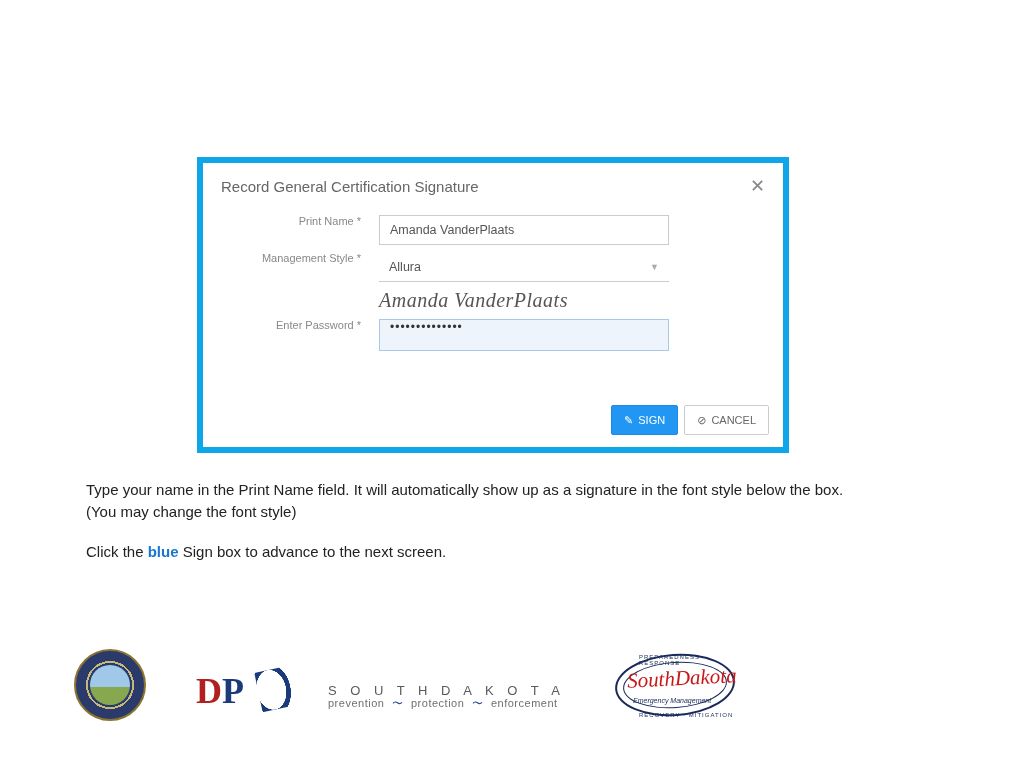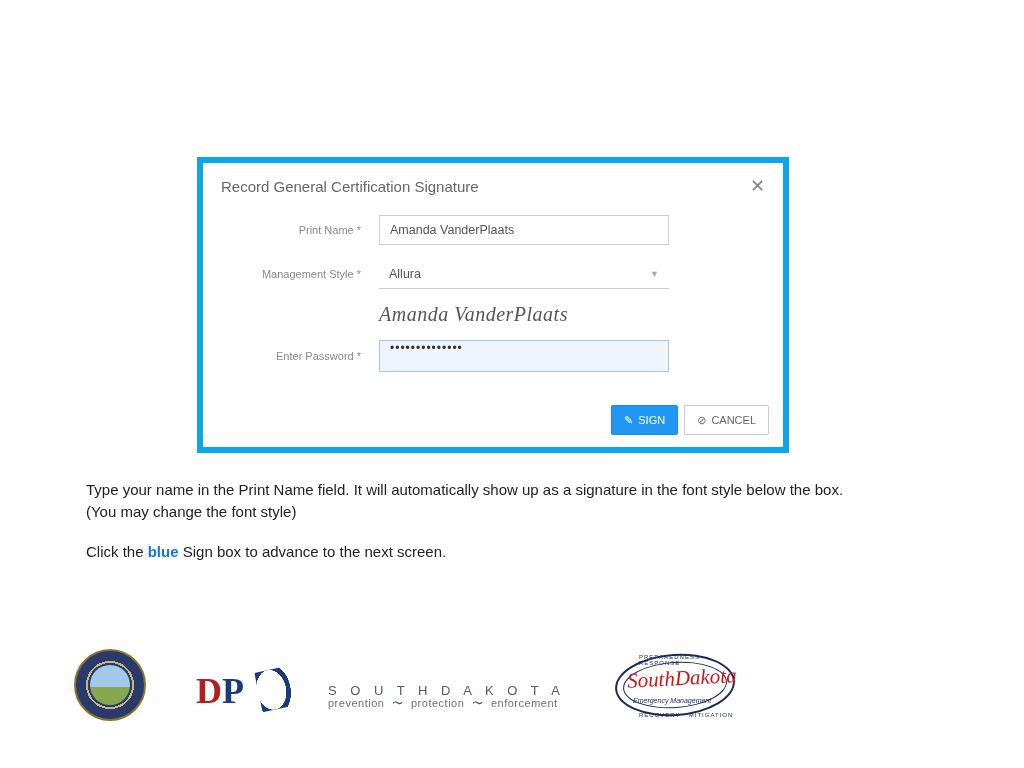--- a/index.html
+++ b/index.html
@@ -34,22 +34,22 @@
     font-size: 18px;
     color: #888;
     cursor: pointer;
     line-height: 1;
   }
   .form-area {
     padding: 10px 18px 0 18px;
   }
   .form-row {
     display: flex;
-    align-items: center;
-    margin-bottom: 14px;
+    align-items: flex-start;
+    margin-bottom: 7px;
   }
   .form-label {
     width: 158px;
     text-align: right;
     font-size: 11px;
     color: #888;
     padding-right: 18px;
   }
   .text-input {
     width: 290px;

